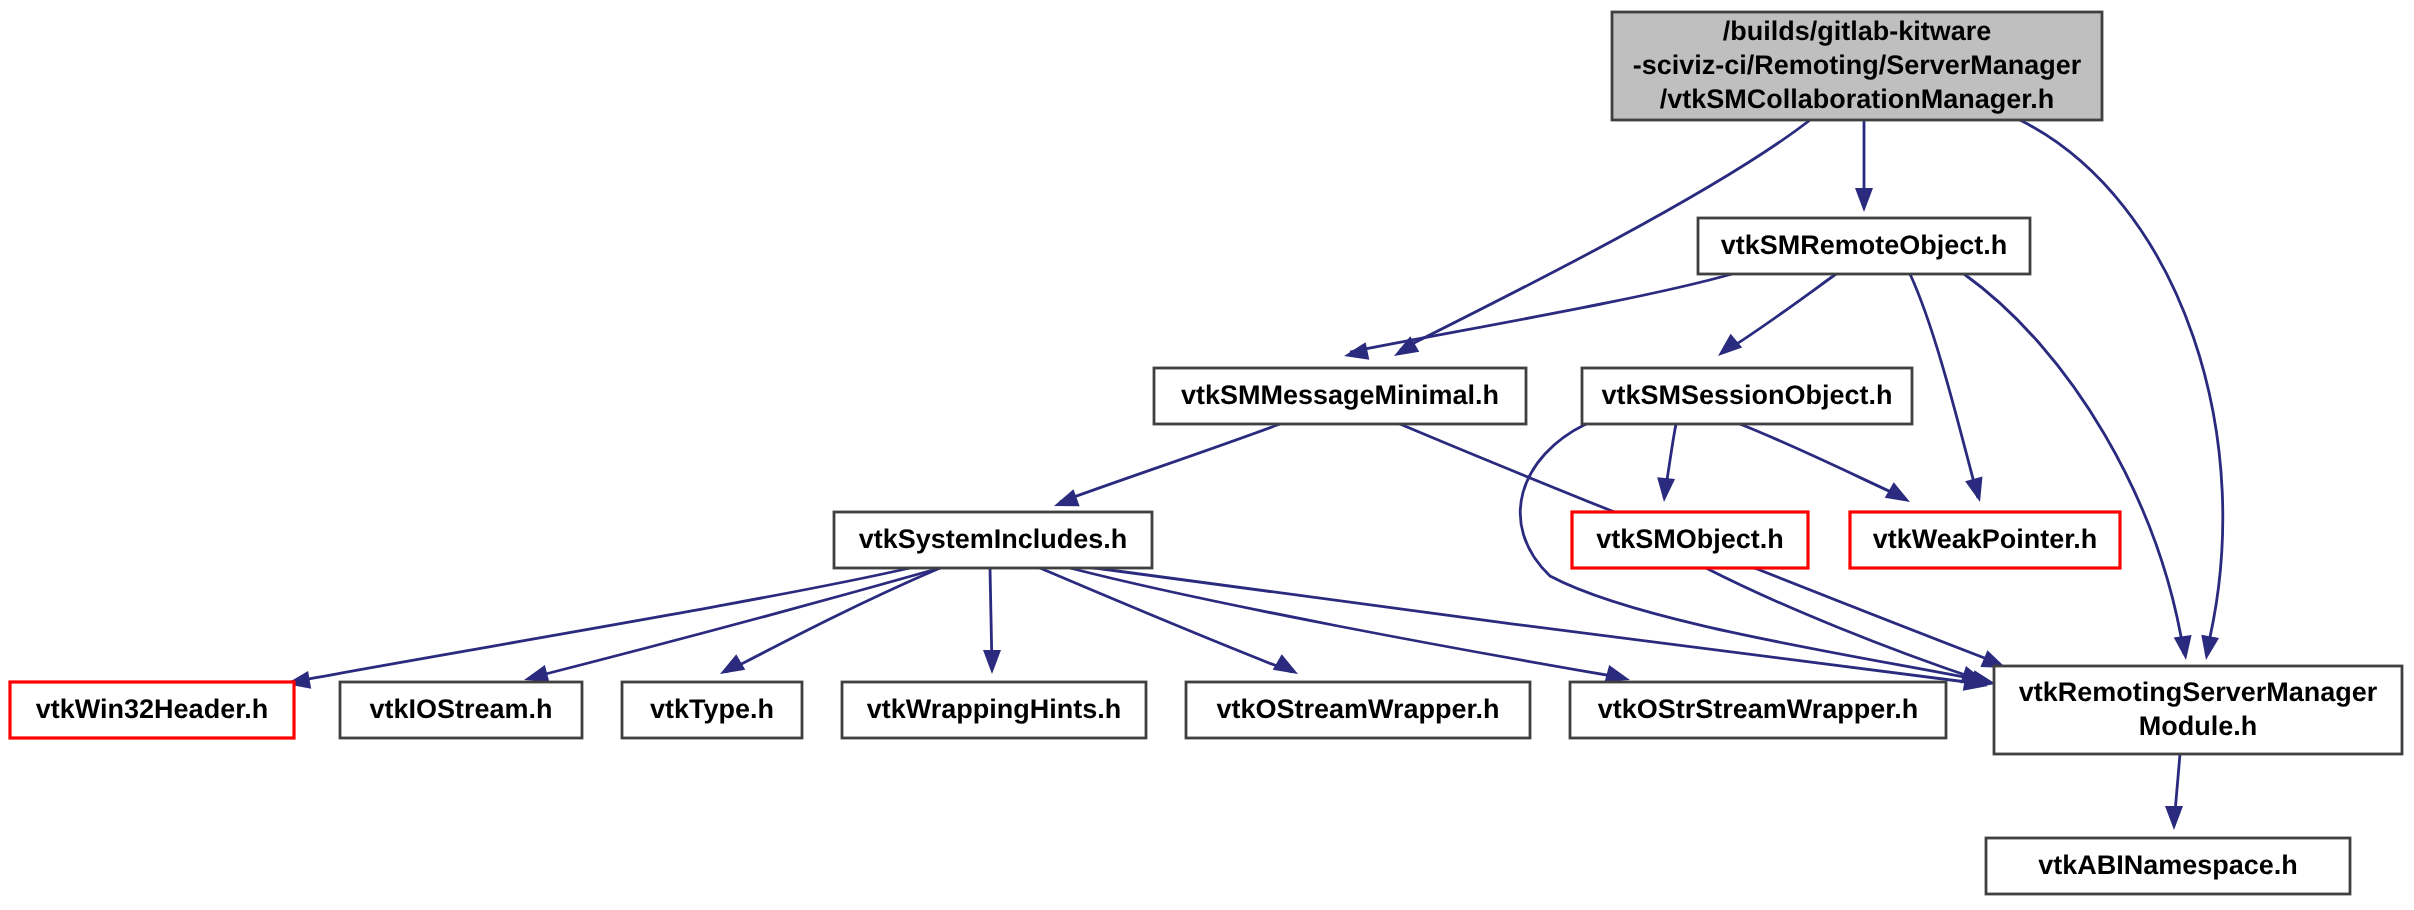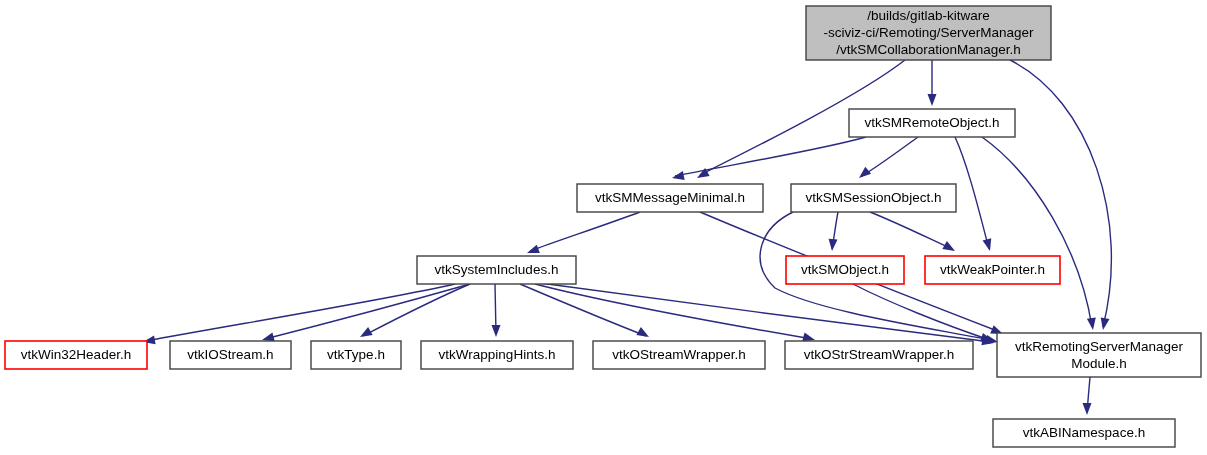--- a/index.html
+++ b/index.html
@@ -10,20 +10,21 @@
   body {
     width: 1207px;
     height: 455px;
     font-family: "Liberation Sans", sans-serif;
     overflow: hidden;
   }
   #graph-root {
     position: relative;
     width: 1207px;
     height: 455px;
+    font-weight: bold;
   }
   svg#dep-graph {
     display: block;
     width: 1207px;
     height: 455px;
   }
   .node-label {
     font-family: "Liberation Sans", sans-serif;
     font-size: 13.5px;
     fill: #000000;

